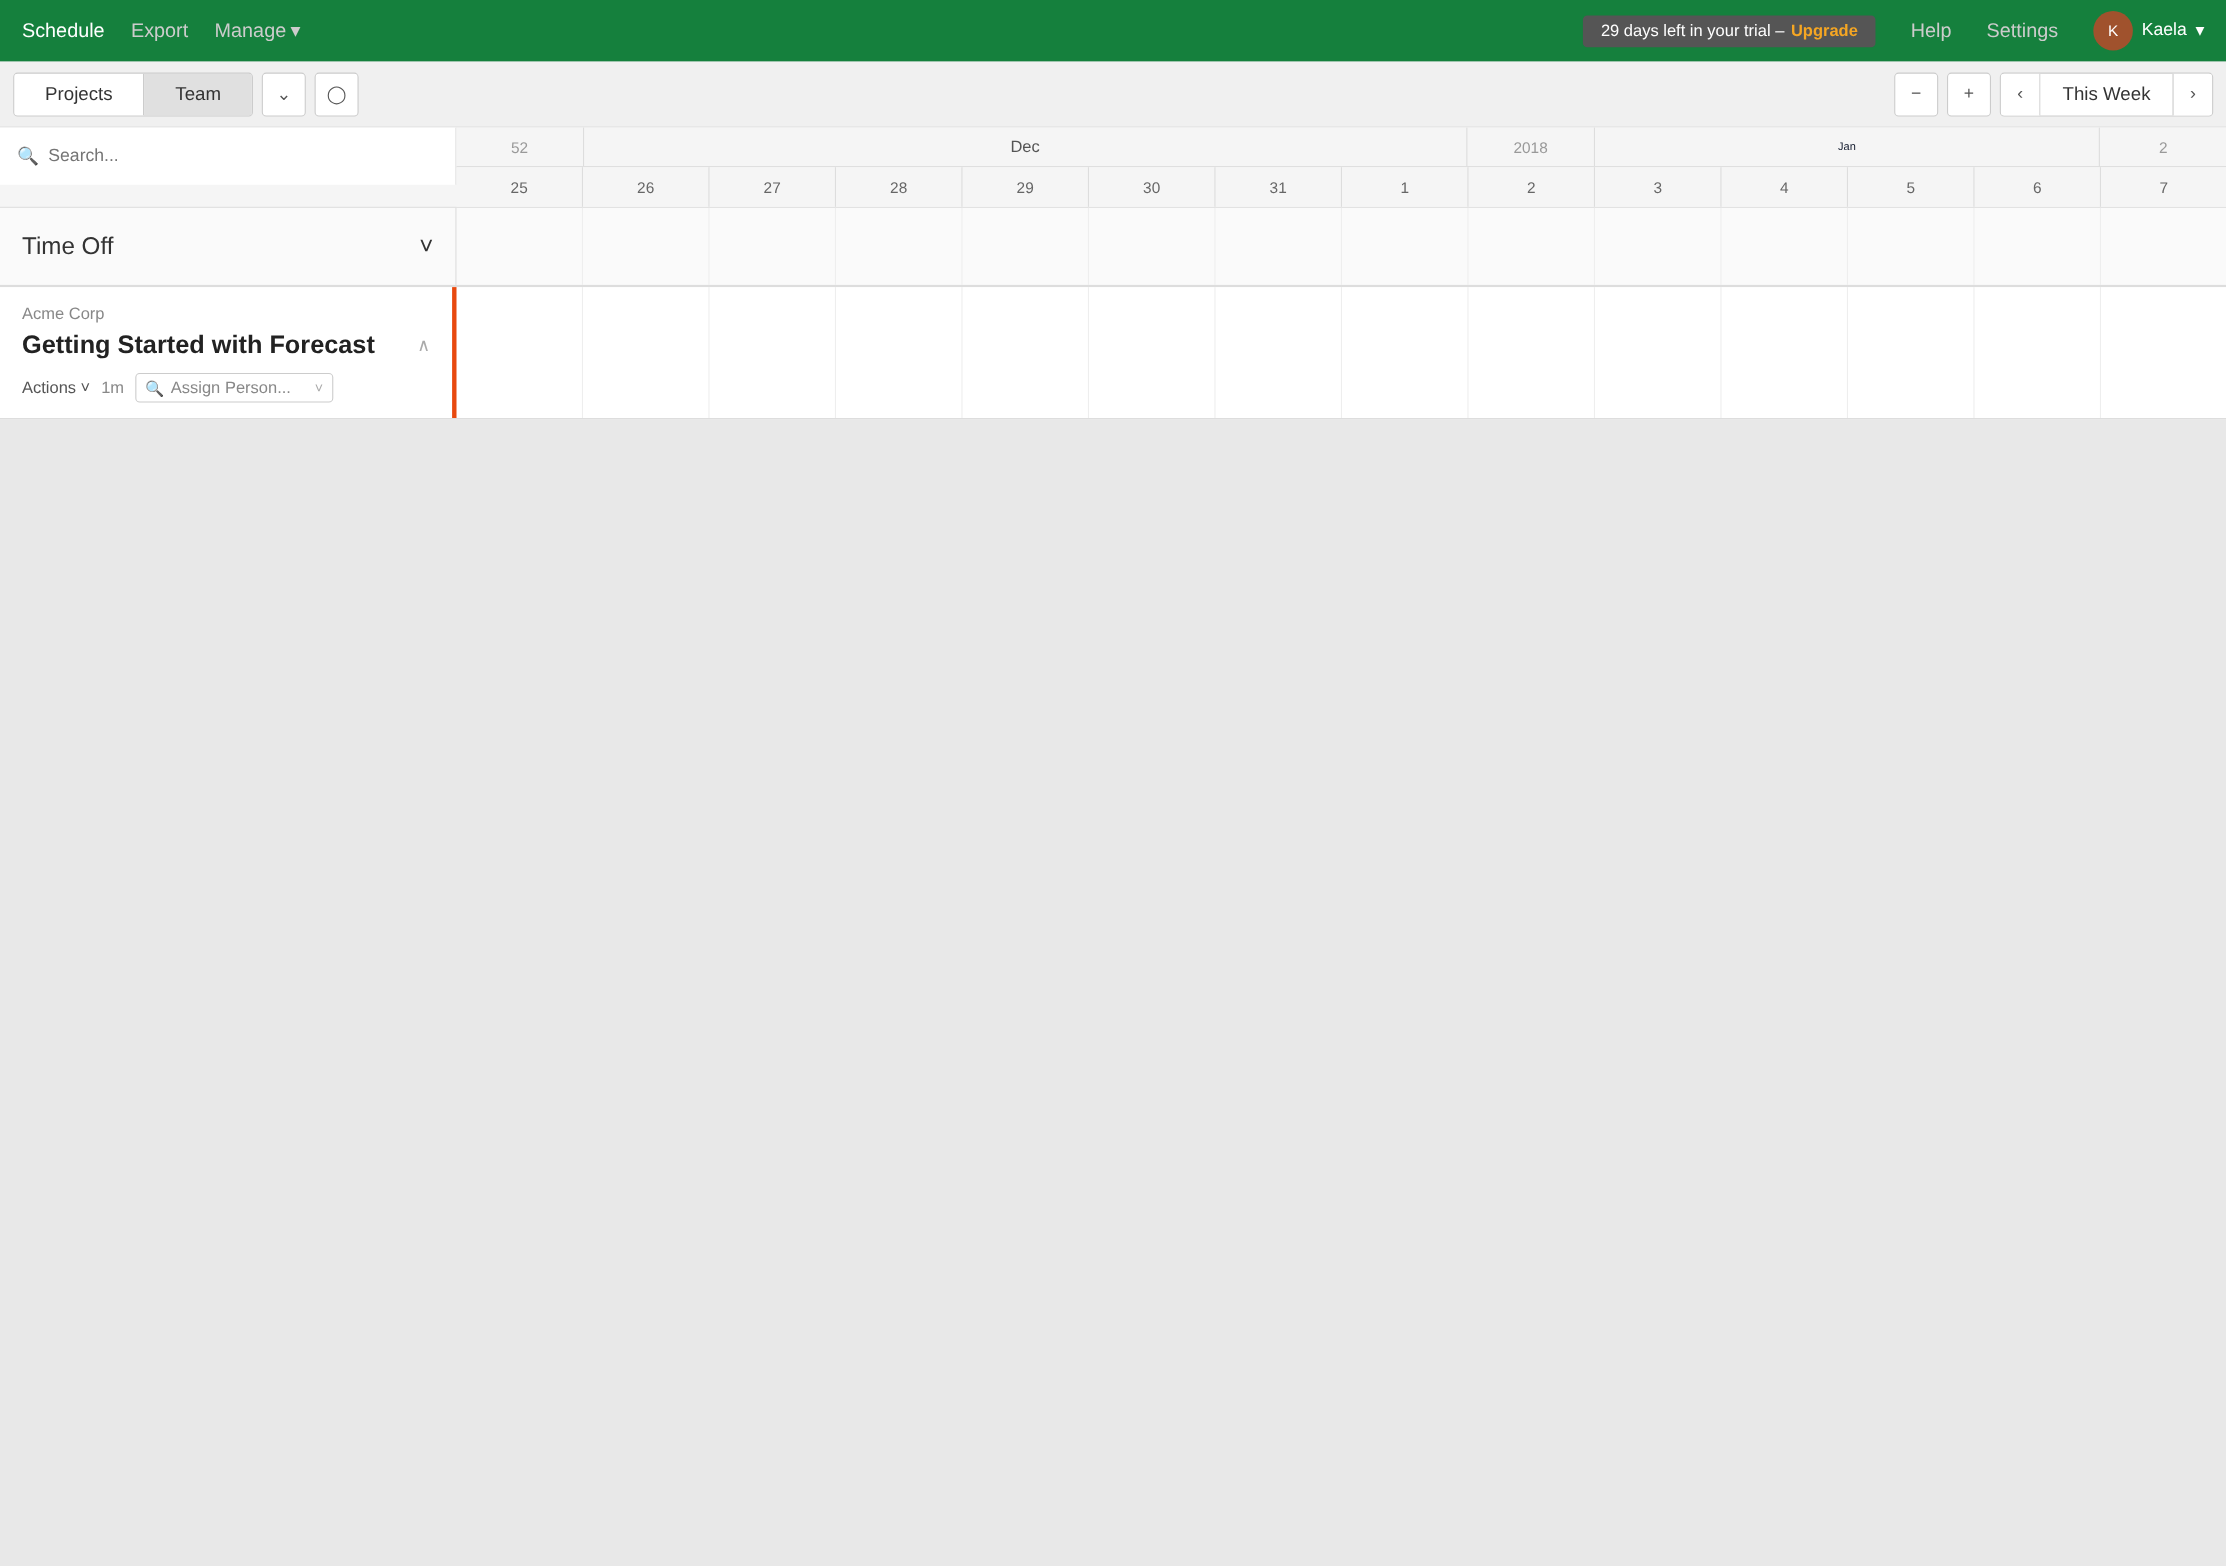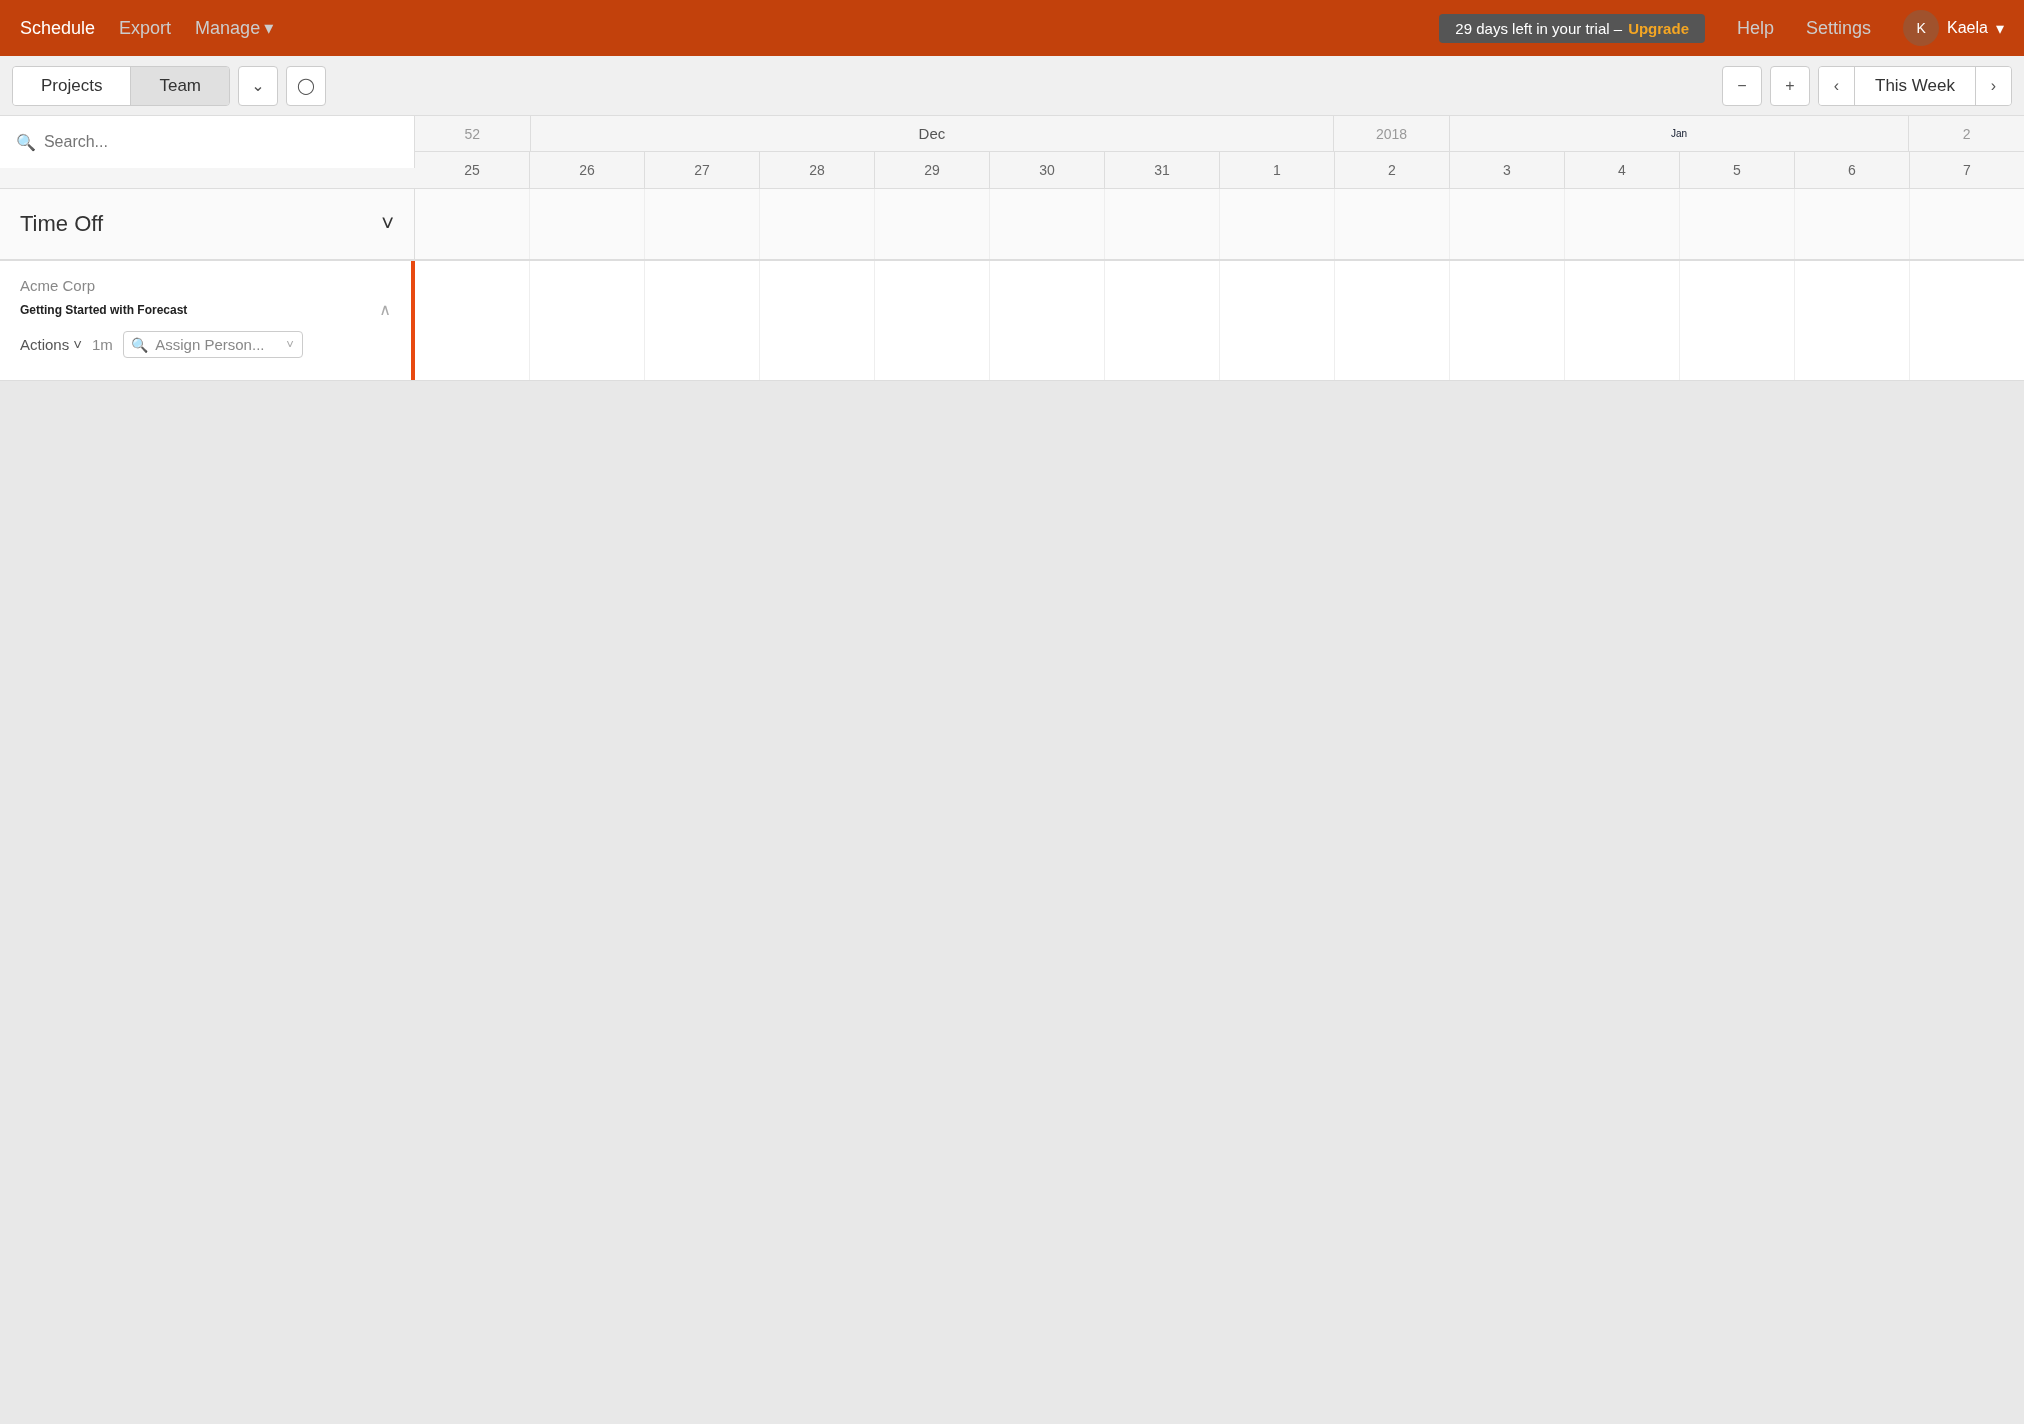--- a/index.html
+++ b/index.html
@@ -1,20 +1,20 @@
 <!DOCTYPE html>
 <html><head>
   <meta charset="utf-8">
   <style>
     * { box-sizing: border-box; margin: 0; padding: 0; }
     body { font-family: -apple-system, BlinkMacSystemFont, 'Segoe UI', sans-serif; background: #e8e8e8; width: 2024px; height: 1424px; overflow: hidden; }
 
     
     .top-nav {
-      background: #c2410c;
+      background: #15803d;
       height: 56px;
       display: flex;
       align-items: center;
       padding: 0 20px;
       gap: 24px;
     }
     .nav-link {
       color: #ccc;
       font-size: 18px;
       cursor: pointer;
@@ -214,21 +214,21 @@
     .project-client {
       font-size: 15px;
       color: #888;
     }
     .project-name-row {
       display: flex;
       align-items: center;
       justify-content: space-between;
     }
     .project-name {
-      font-size: 12px;
+      font-size: 23px;
       font-weight: bold;
       color: #222;
     }
     .project-actions-row {
       display: flex;
       align-items: center;
       gap: 10px;
       margin-top: 6px;
     }
     .actions-btn {

